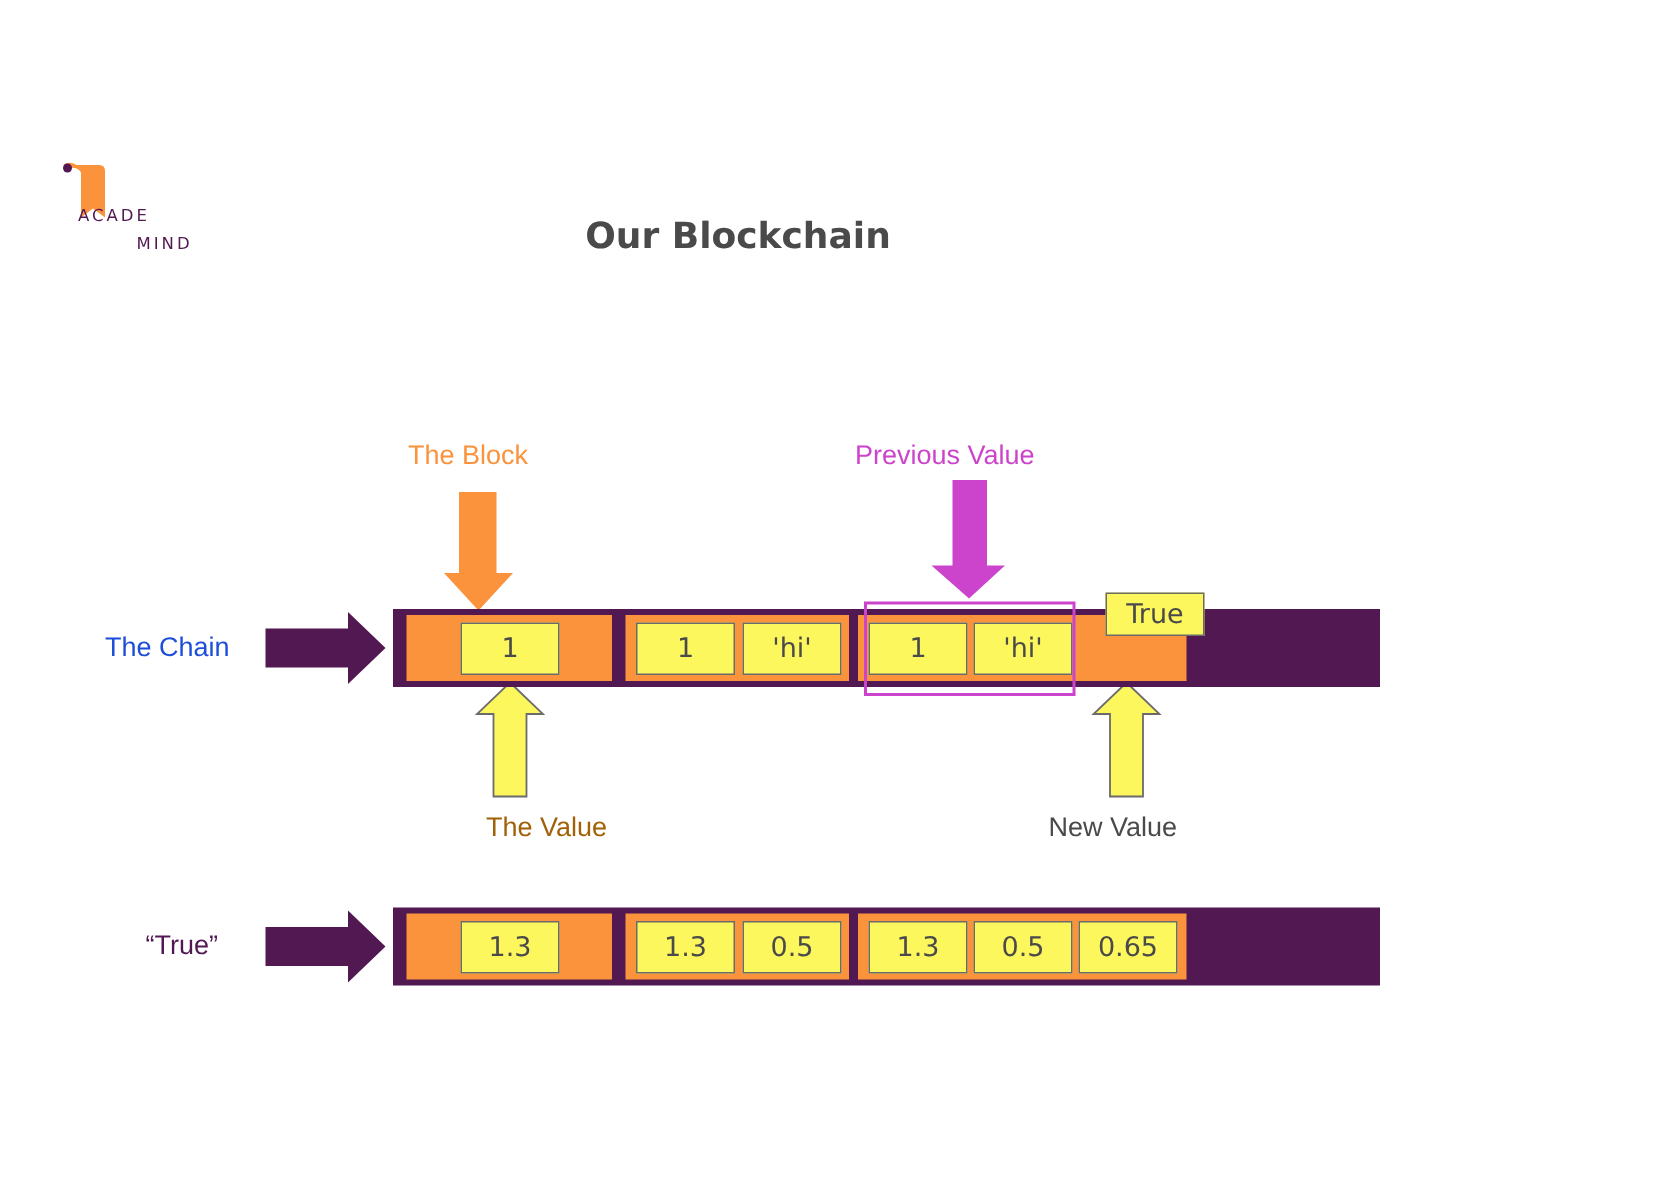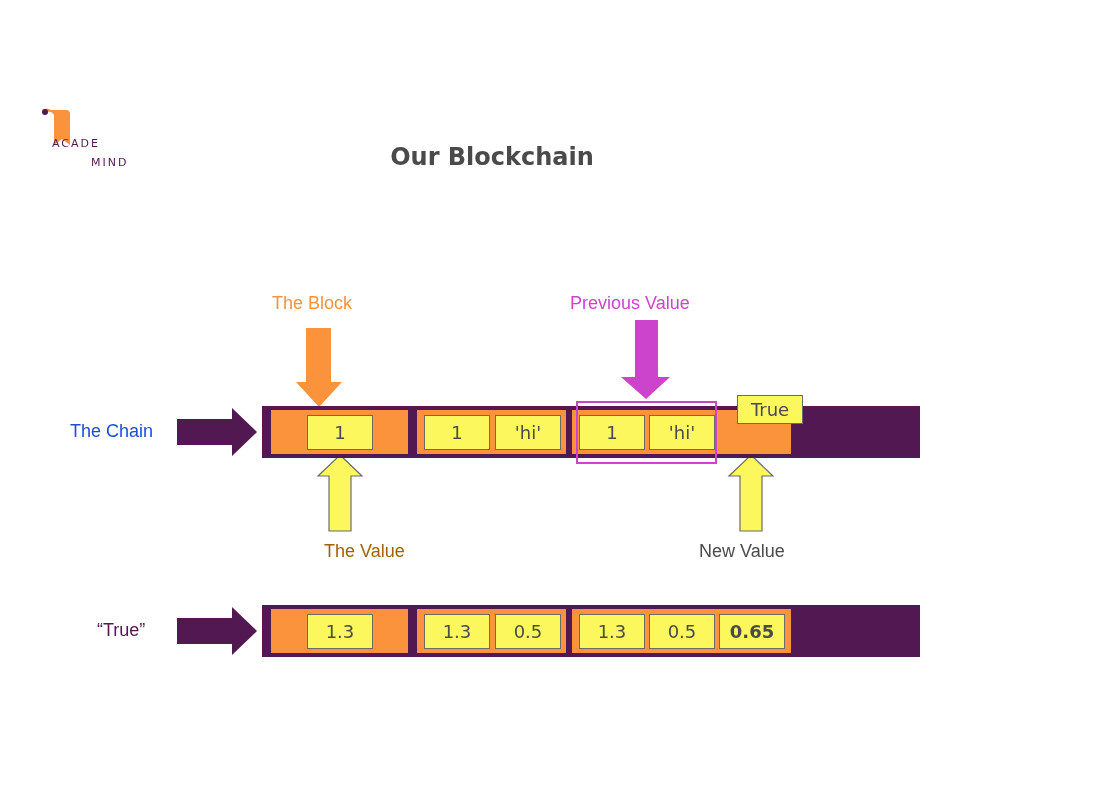--- a/index.html
+++ b/index.html
@@ -75,13 +75,13 @@
 <div class="abs block" style="left:417px; top:609px; width:149px; height:44px;"></div>
 <div class="abs block" style="left:572px; top:609px; width:219px; height:44px;"></div>
 
 <div class="abs cell" style="left:307px; top:614px; width:66px; height:35px;">1.3</div>
 
 <div class="abs cell" style="left:424px; top:614px; width:66px; height:35px;">1.3</div>
 <div class="abs cell" style="left:495px; top:614px; width:66px; height:35px;">0.5</div>
 
 <div class="abs cell" style="left:579px; top:614px; width:66px; height:35px;">1.3</div>
 <div class="abs cell" style="left:649px; top:614px; width:66px; height:35px;">0.5</div>
-<div class="abs cell" style="left:719px; top:614px; width:66px; height:35px;font-weight:bold;">0.65</div>
+<div class="abs cell" style="left:719px; top:614px; width:66px; height:35px;">0.65</div>
 
 </body></html>

